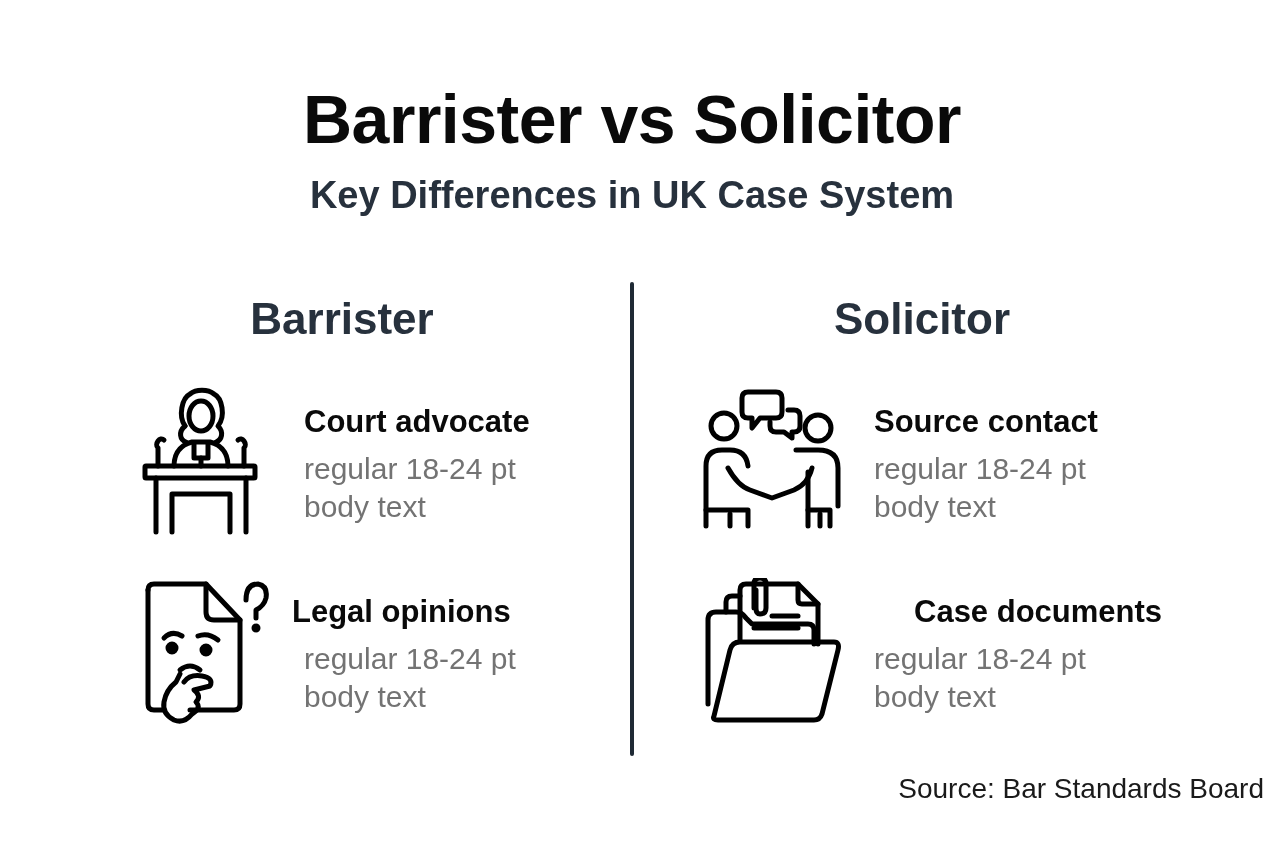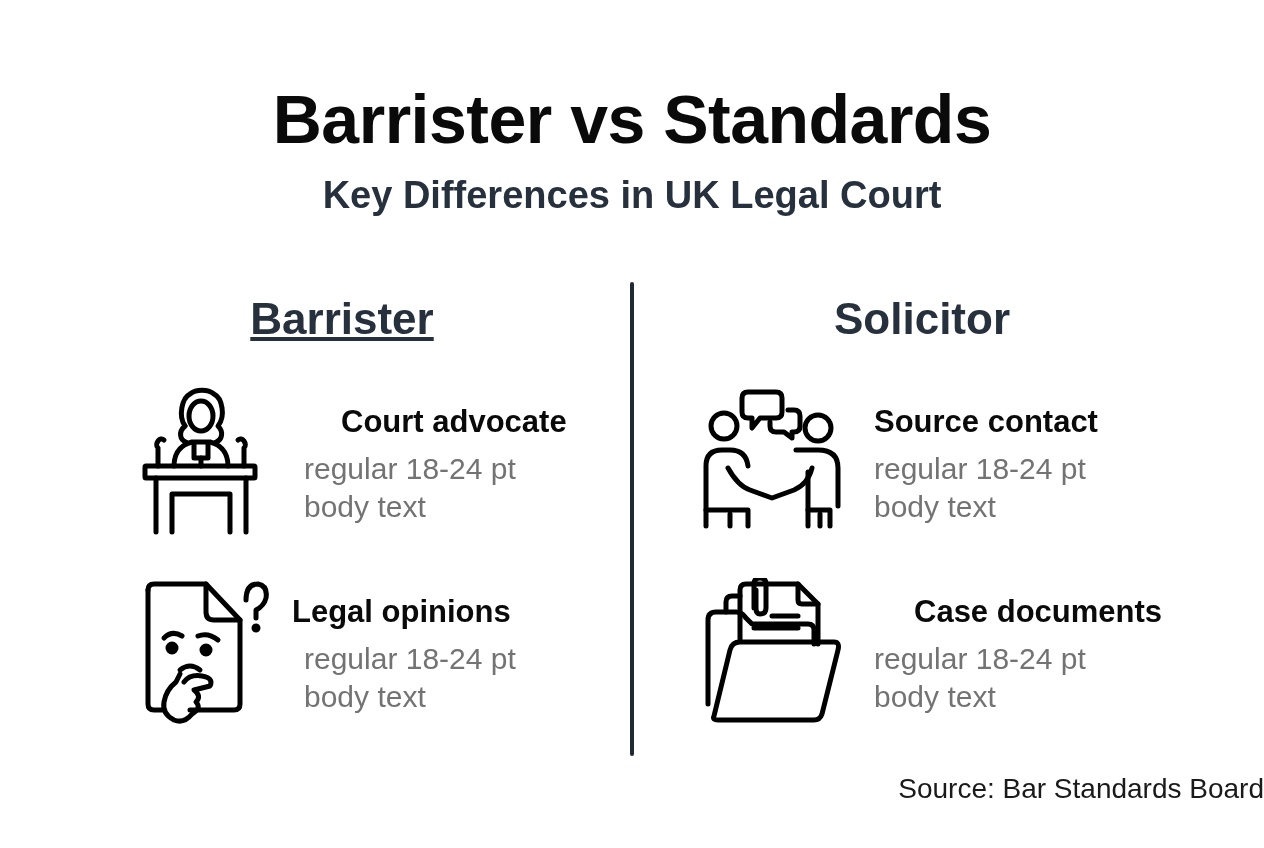--- a/index.html
+++ b/index.html
@@ -34,45 +34,45 @@
       position: absolute; font-size: 30px; color: #737373; line-height: 38px; white-space: nowrap;
     }
     .source {
       position: absolute; left: 0; right: 0; top: 773px; text-align: right;
       font-size: 28px; color: #1a1a1a;
     }
   </style>
 </head>
 <body>
 
-<div class="title">Barrister vs Standards</div>
-<div class="subtitle">Key Differences in UK Legal Court</div>
+<div class="title">Barrister vs Solicitor</div>
+<div class="subtitle">Key Differences in UK Case System</div>
 
-<div class="col-head" style="left:142px;text-decoration:underline;">Barrister</div>
+<div class="col-head" style="left:142px;">Barrister</div>
 <div class="col-head" style="left:722px;">Solicitor</div>
 
 <div class="divider"></div>
 
 <div class="item">
   <div class="icon" style="left:140px; top:386px; width:120px; height:150px;">
     <svg viewBox="0 0 120 150" fill="none" stroke="#000" stroke-width="5" stroke-linecap="round" stroke-linejoin="round">
       <path d="M45 40 C38 30 42 12 50 8 C56 3 68 3 74 8 C82 12 86 30 78 40 C84 46 82 54 76 56"></path>
       <path d="M45 40 C38 46 40 54 46 56"></path>
       <ellipse cx="61" cy="30" rx="12" ry="15"></ellipse>
       <path d="M34 80 C34 64 44 58 52 56 L70 56 C78 58 88 64 88 80"></path>
       <path d="M54 58 L54 72 L68 72 L68 58"></path>
       <path d="M61 72 L61 80"></path>
       <path d="M18 80 L18 62 M18 62 C14 58 20 50 24 54"></path>
       <path d="M104 80 L104 62 M104 62 C108 58 102 50 98 54"></path>
       <rect x="5" y="80" width="110" height="12" rx="1"></rect>
       <path d="M16 92 L16 146 M106 92 L106 146"></path>
       <path d="M32 146 L32 108 L90 108 L90 146"></path>
     </svg>
   </div>
-  <div class="item-title" style="left:304px; top:404px;margin-left:37px;">Court advocate</div>
+  <div class="item-title" style="left:304px; top:404px;">Court advocate</div>
   <div class="item-body" style="left:304px; top:450px;">regular 18-24 pt</div>
   <div class="item-body" style="left:304px; top:488px;">body text</div>
 </div>
 
 <div class="item">
   <div class="icon" style="left:140px; top:578px; width:130px; height:150px;">
     <svg viewBox="0 0 130 150" fill="none" stroke="#000" stroke-width="5" stroke-linecap="round" stroke-linejoin="round">
       <path d="M8 12 Q8 6 14 6 L66 6 L100 42 L100 126 Q100 132 94 132 L50 132"></path>
       <path d="M8 12 L8 126 Q8 132 14 132 L24 132"></path>
       <path d="M66 6 L66 34 Q66 42 74 42 L100 42"></path>

